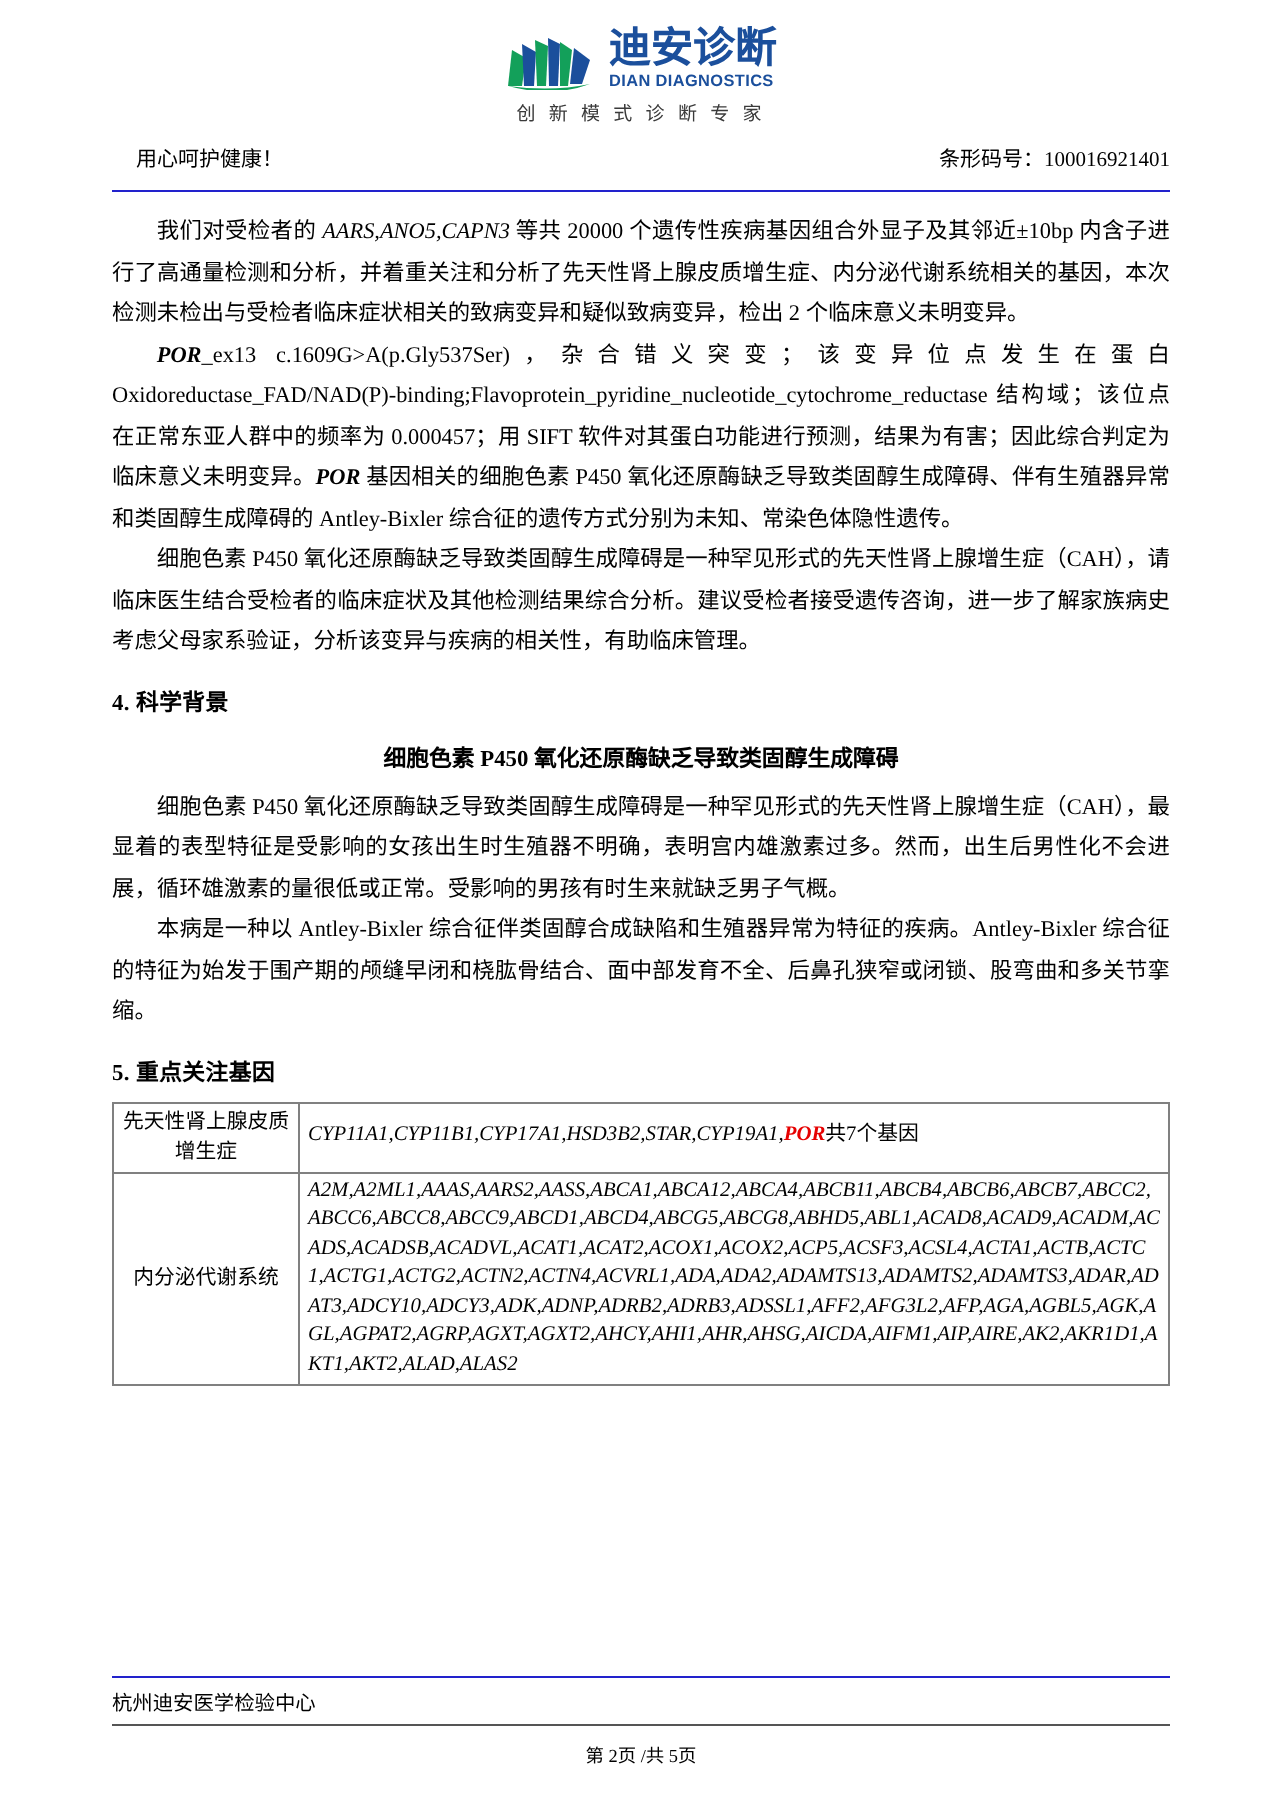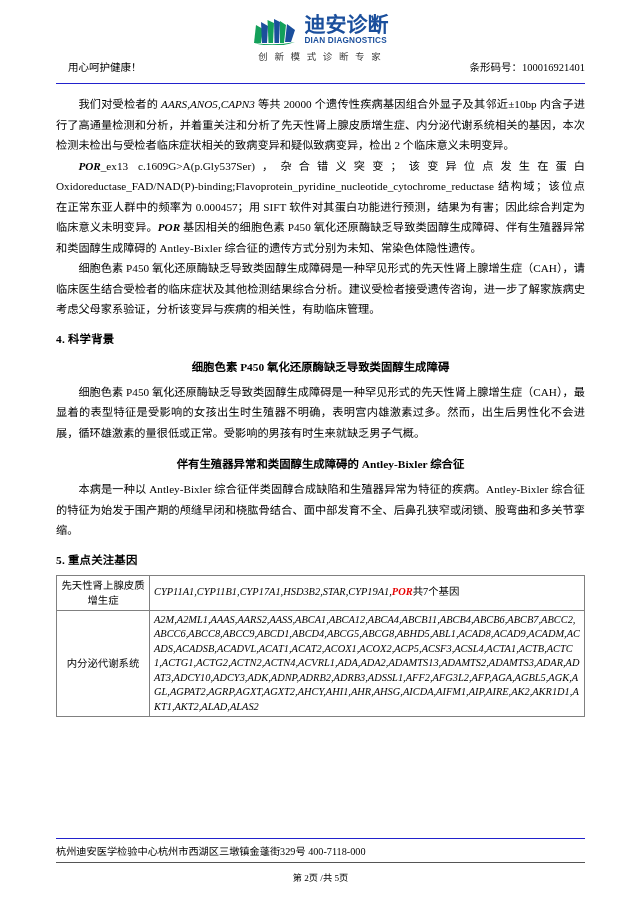--- a/index.html
+++ b/index.html
@@ -20,21 +20,21 @@
     width: 641px;
     height: 906px;
     position: relative;
     box-sizing: border-box;
     padding: 0 56px;
   }
 
   
   .header {
     position: relative;
-    height: 84px;
+    height: 96px;
     padding-top: 32px;
     box-sizing: border-box;
   }
   .logo-block {
     position: absolute;
     left: 50%;
     top: 14px;
     transform: translateX(-50%);
     text-align: center;
     width: 230px;
@@ -238,21 +238,20 @@
     <p class="para"><span class="bi">POR</span><span>_ex13 c.1609G&gt;A(p.Gly537Ser)，杂合错义突变；该变异位点发生在蛋白 Oxidoreductase_FAD/NAD(P)-binding;Flavoprotein_pyridine_nucleotide_cytochrome_reductase 结构域；该位点在正常东亚人群中的频率为 0.000457；用 SIFT 软件对其蛋白功能进行预测，结果为有害；因此综合判定为临床意义未明变异。</span><span class="bi">POR</span><span> 基因相关的细胞色素 P450 氧化还原酶缺乏导致类固醇生成障碍、伴有生殖器异常和类固醇生成障碍的 Antley-Bixler 综合征的遗传方式分别为未知、常染色体隐性遗传。</span></p>
 
     <p class="para">细胞色素 P450 氧化还原酶缺乏导致类固醇生成障碍是一种罕见形式的先天性肾上腺增生症（CAH），请临床医生结合受检者的临床症状及其他检测结果综合分析。建议受检者接受遗传咨询，进一步了解家族病史考虑父母家系验证，分析该变异与疾病的相关性，有助临床管理。</p>
 
     <div class="sec-heading">4. 科学背景</div>
 
     <div class="center-title">细胞色素 P450 氧化还原酶缺乏导致类固醇生成障碍</div>
 
     <p class="para">细胞色素 P450 氧化还原酶缺乏导致类固醇生成障碍是一种罕见形式的先天性肾上腺增生症（CAH），最显着的表型特征是受影响的女孩出生时生殖器不明确，表明宫内雄激素过多。然而，出生后男性化不会进展，循环雄激素的量很低或正常。受影响的男孩有时生来就缺乏男子气概。</p>
 
-    <div class="center-title">伴有生殖器异常和类固醇生成障碍的 Antley-Bixler 综合征</div>
 
     <p class="para">本病是一种以 Antley-Bixler 综合征伴类固醇合成缺陷和生殖器异常为特征的疾病。Antley-Bixler 综合征的特征为始发于围产期的颅缝早闭和桡肱骨结合、面中部发育不全、后鼻孔狭窄或闭锁、股弯曲和多关节挛缩。</p>
 
     <div class="sec-heading">5. 重点关注基因</div>
 
     <table class="gene-table">
       <tbody>
         <tr>
           <td class="cat-cell">先天性肾上腺皮质增生症</td>
           <td class="gene-cell"><span>CYP11A1,CYP11B1,CYP17A1,HSD3B2,STAR,CYP19A1,</span><span class="por-red">POR</span><span class="plain-cn">共7个基因</span></td>
@@ -263,19 +262,18 @@
         </tr>
       </tbody>
     </table>
 
   </div>
 
   <div class="footer">
     <div class="footer-rule-top"></div>
     <div class="footer-row">
       <span>杭州迪安医学检验中心</span>
-      <span>杭州市西湖区三墩镇金蓬街329号  400-7118-000</span>
     </div>
     <div class="footer-rule-bottom"></div>
     <div class="page-num">第 2页 /共 5页</div>
   </div>
 
 </div>
 
 </body></html>

